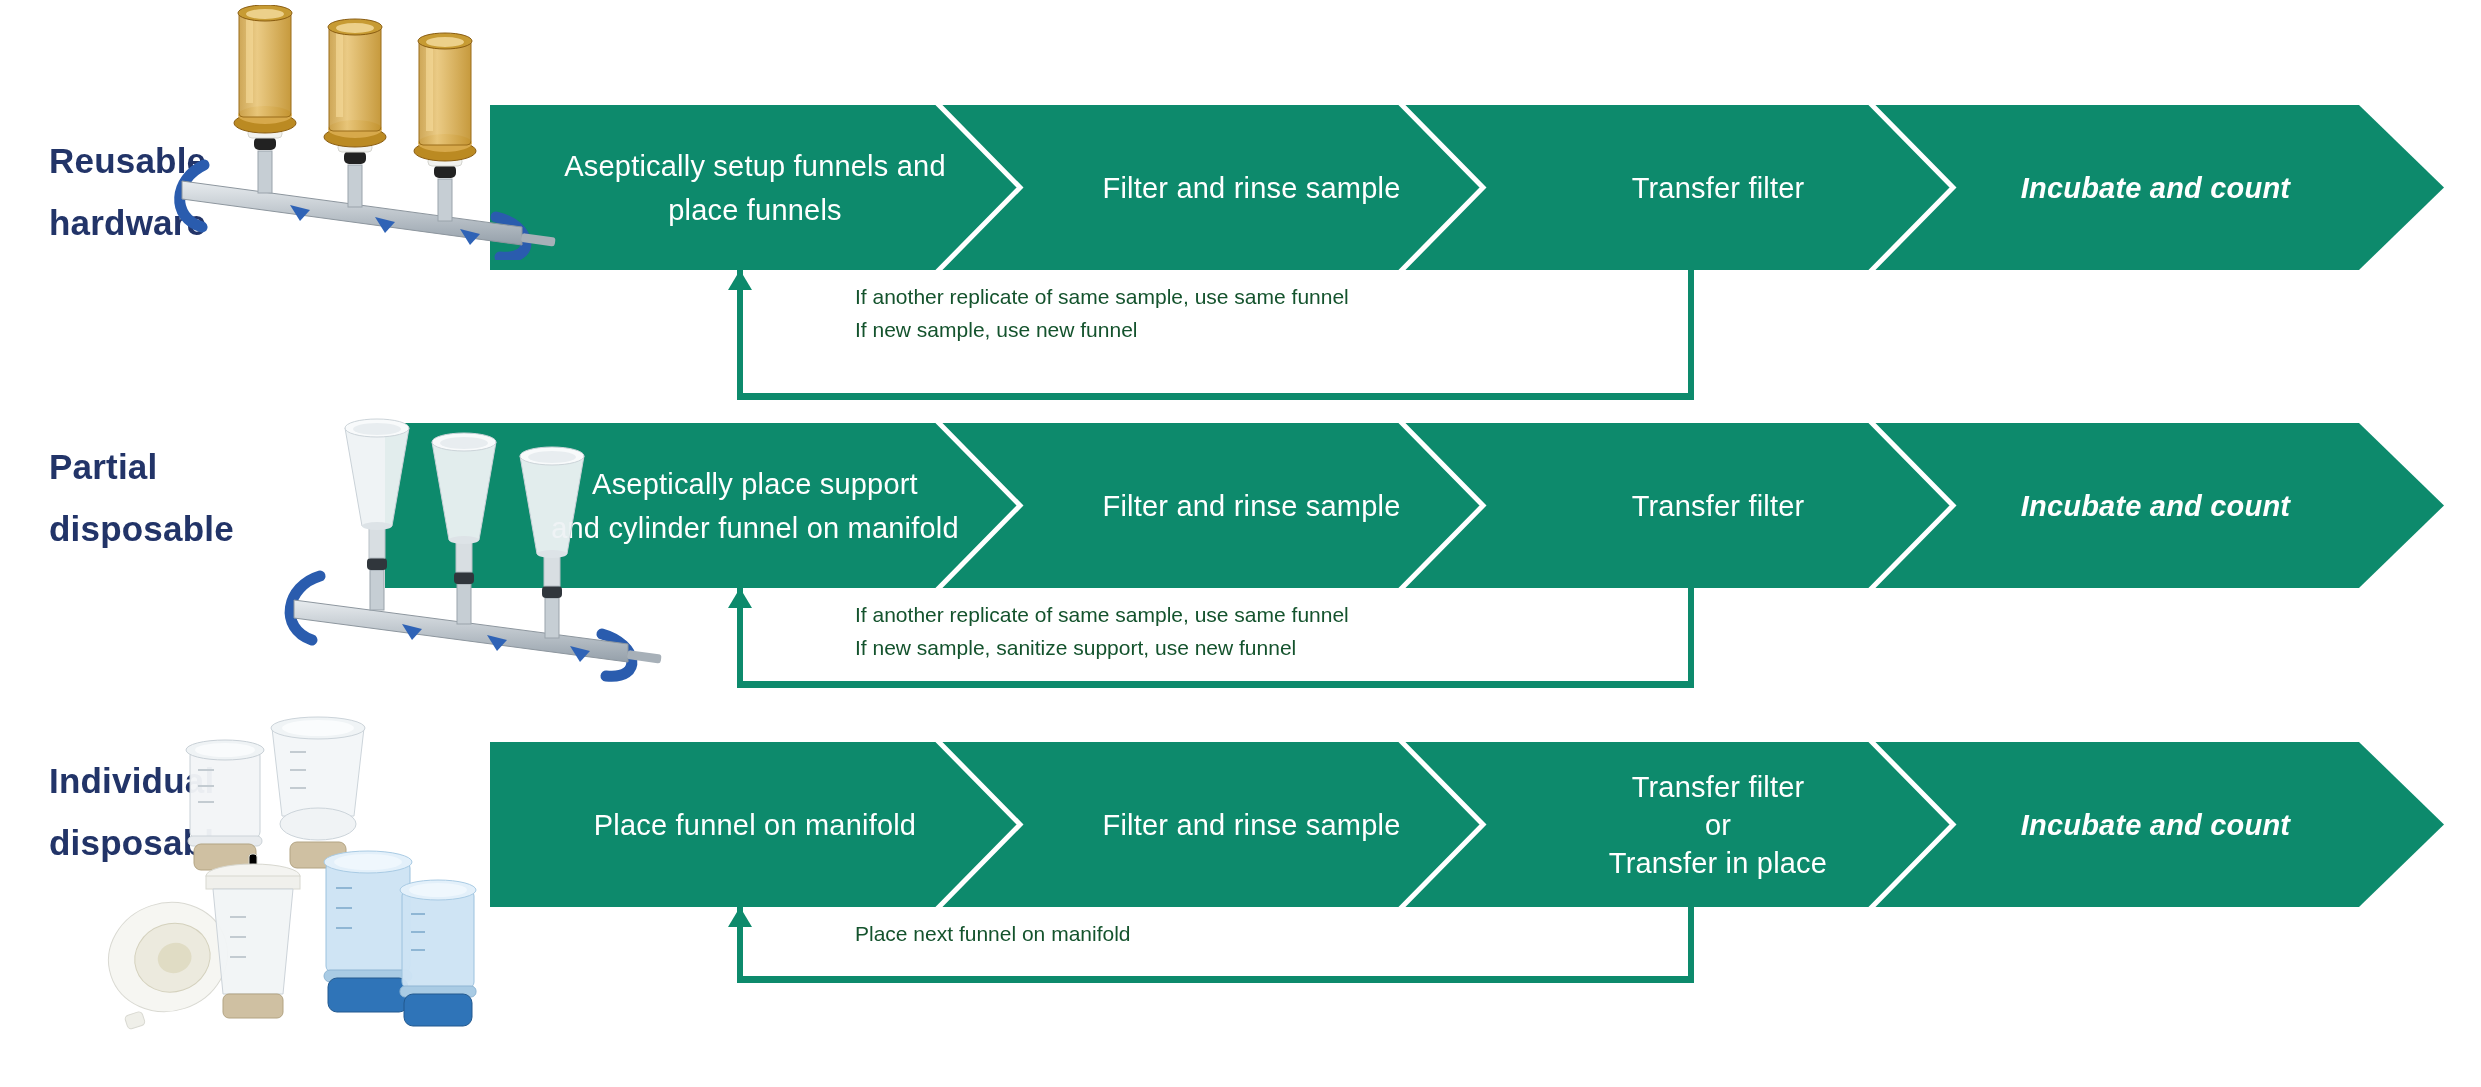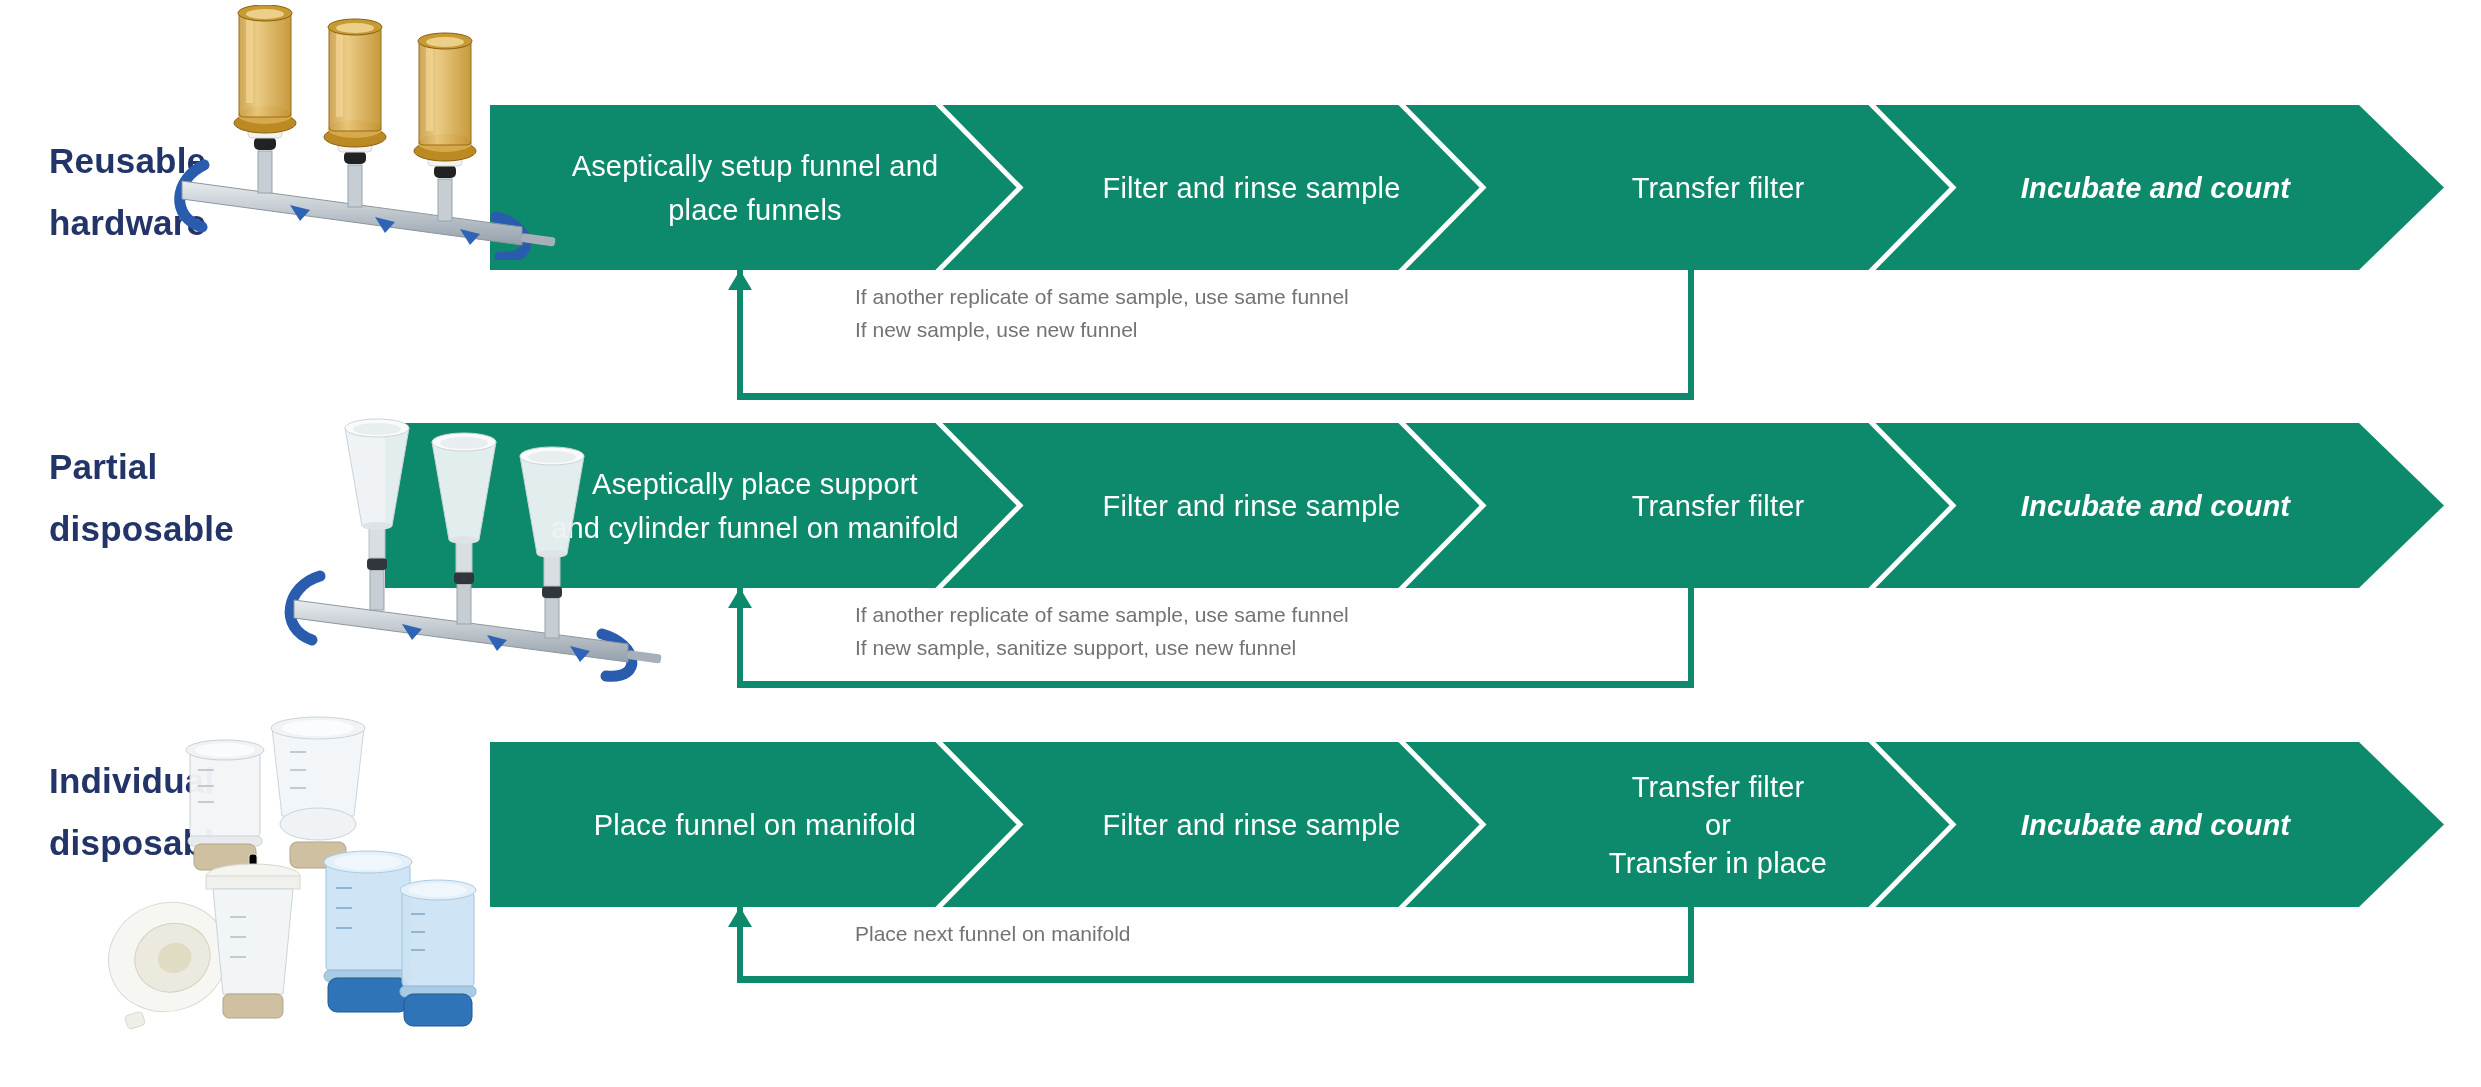--- a/index.html
+++ b/index.html
@@ -24,42 +24,42 @@
   .loop{
     position:absolute;left:737px;width:957px;box-sizing:border-box;
     border-left:6px solid #0d8a6c;border-right:6px solid #0d8a6c;
     border-bottom:7px solid #0d8a6c;z-index:2;
   }
   .ah{
     position:absolute;left:-15px;top:0;width:0;height:0;
     border-left:12px solid transparent;border-right:12px solid transparent;
     border-bottom:20px solid #0d8a6c;
   }
-  .loop-note{padding:10px 0 0 112px;font-size:21px;line-height:33px;color:#737373;}
+  .loop-note{padding:10px 0 0 112px;font-size:21px;line-height:33px;color:#14532d;}
   .photo{position:absolute;z-index:4;}
 </style>
 </head>
 <body>
 
 <div class="canvas">
 
   <div class="row-label" style="top:130px">
     <div>Reusable</div>
     <div>hardware</div>
   </div>
 
   <svg class="band" style="top:105px" width="2096" height="165" viewBox="0 0 2096 165">
     <path class="g" d="M105,0 H1974 L2059,82.5 L1974,165 H105 Z"></path>
     <polyline class="w" points="550,-4 635,82.5 550,169"></polyline>
     <polyline class="w" points="1013,-4 1098,82.5 1013,169"></polyline>
     <polyline class="w" points="1483,-4 1568,82.5 1483,169"></polyline>
   </svg>
 
   <div class="step-text" style="left:490px;top:105px;width:530px">
-    <div>Aseptically setup funnel and</div>
+    <div>Aseptically setup funnels and</div>
     <div>place funnels</div>
   </div>
   <div class="step-text" style="left:1020px;top:105px;width:463px">
     <div>Filter and rinse sample</div>
   </div>
   <div class="step-text" style="left:1483px;top:105px;width:470px">
     <div>Transfer filter</div>
   </div>
   <div class="step-text bold" style="left:1943px;top:105px;width:425px">
     <div>Incubate and count</div>

